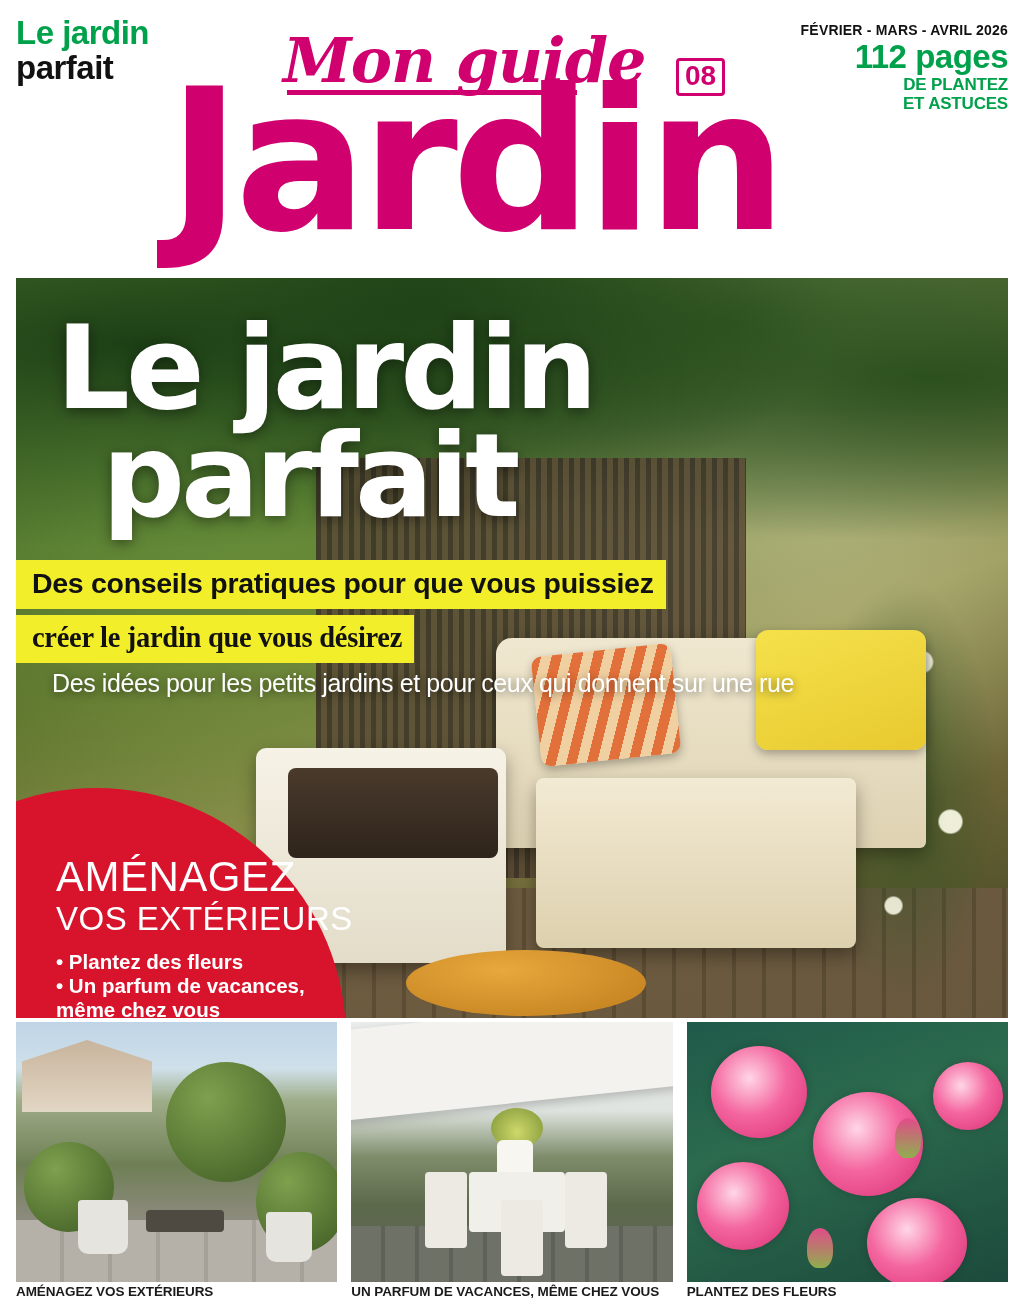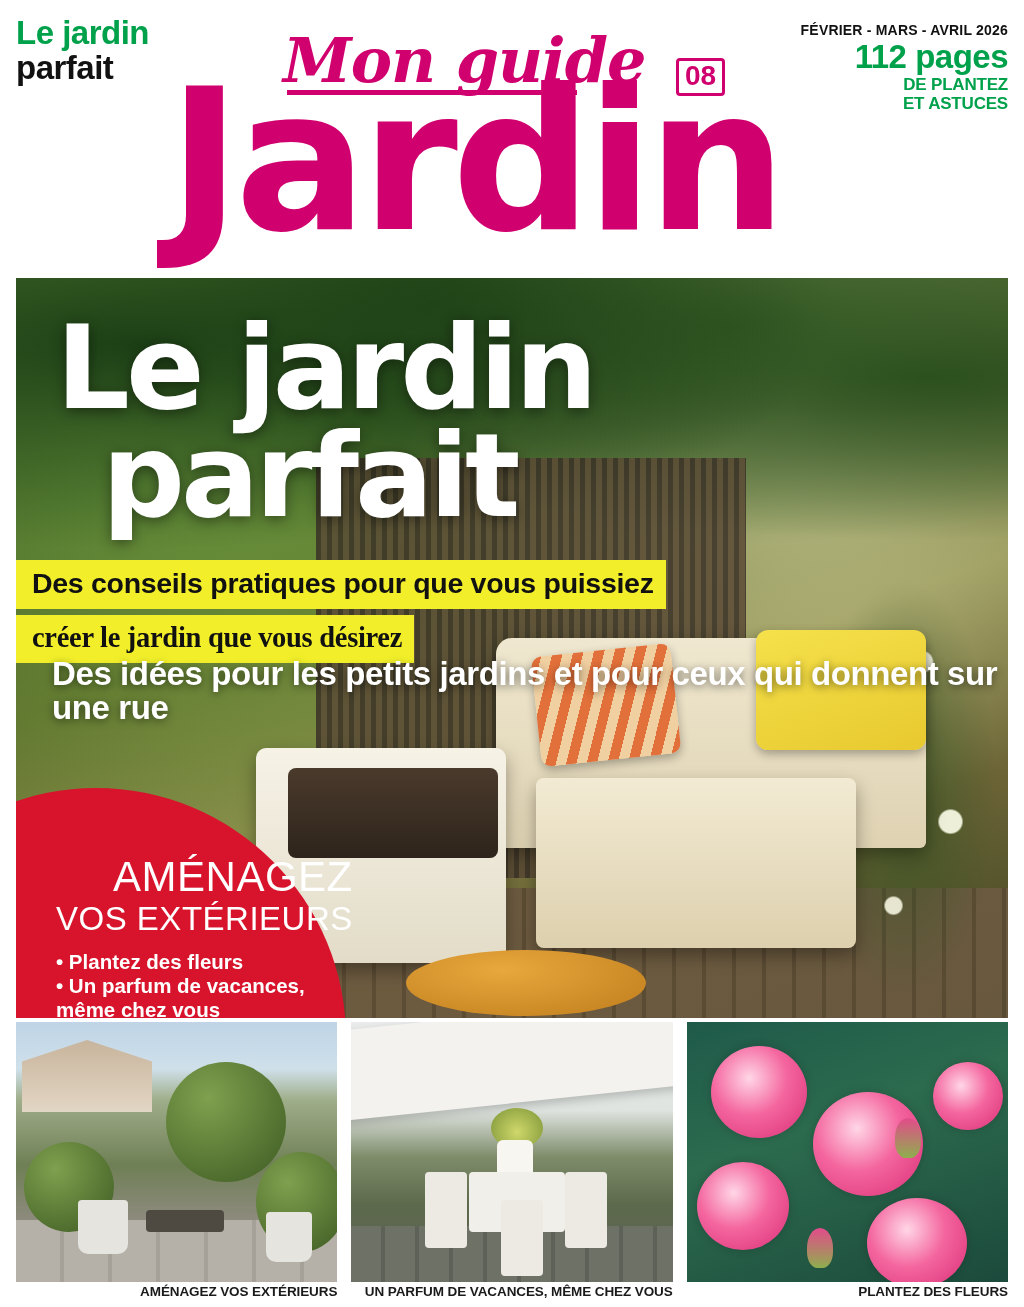--- a/index.html
+++ b/index.html
@@ -153,36 +153,35 @@
 
   .highlight-wrap { position: absolute; left: 0; top: 282px; }
   .highlight {
     display: table; background: #f2ef2a; color: #111;
     font-weight: bold; font-size: 28.5px; line-height: 1;
     padding: 9px 12px 11px 16px; letter-spacing: -0.3px;
   }
   .highlight + .highlight { margin-top: 6px; font-family: Liberation Serif, serif; }
 
   .hero-sub {
-    position: absolute; left: 36px; top: 379px;
-    color: #fff; font-weight: bold;
-    font-size: 33px; line-height: 34px; letter-spacing: -0.4px;
+    position: absolute; left: 36px; top: 388px;
+    color: #fff; font-weight: normal;
+    font-size: 25px; line-height: 34px; letter-spacing: -0.4px;
     text-shadow: 0 2px 8px rgba(0,0,0,0.5);
   }
 
   .circle-badge {
     position: absolute; left: -170px; top: 510px;
     width: 500px; height: 500px; border-radius: 50%;
     background: #d8142c;
   }
   .badge-text { position: absolute; left: 40px; top: 578px; color: #fff; }
   .badge-text .b1 {
     font-size: 42px; line-height: 42px; letter-spacing: 0.5px;
     font-weight: normal;
-    text-align: right;
   }
   .badge-text .b2 {
     font-size: 33px; line-height: 38px; letter-spacing: 0.5px; margin-top: 2px;
     font-weight: normal;
   }
   .badge-list { margin-top: 12px; font-size: 20.5px; line-height: 24px; font-weight: bold; }
   .badge-list div { white-space: pre-line; }
 
   
   .strip {
@@ -253,21 +252,21 @@
   .thumb-3 .bud {
     position: absolute; width: 26px; height: 40px; border-radius: 50% 50% 40% 40%;
     background: linear-gradient(180deg, #e24b8a, #8fae4e);
   }
 
   .captions {
     position: absolute; left: 16px; top: 1284px; width: 992px;
     display: flex; gap: 14px;
   }
   .captions div {
-    width: 322px; text-align: right;
+    width: 322px; text-align: left;
     font-size: 13.5px; font-weight: bold; color: #1a1a1a; letter-spacing: -0.1px;
   }
 </style>
 </head>
 <body>
 
 <div class="page">
 
   <div class="masthead">
 

